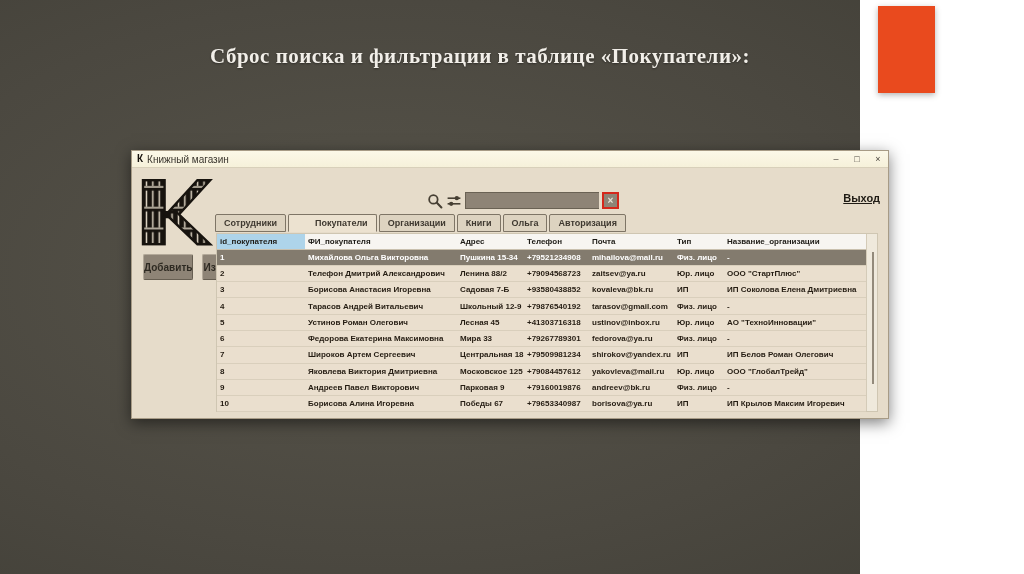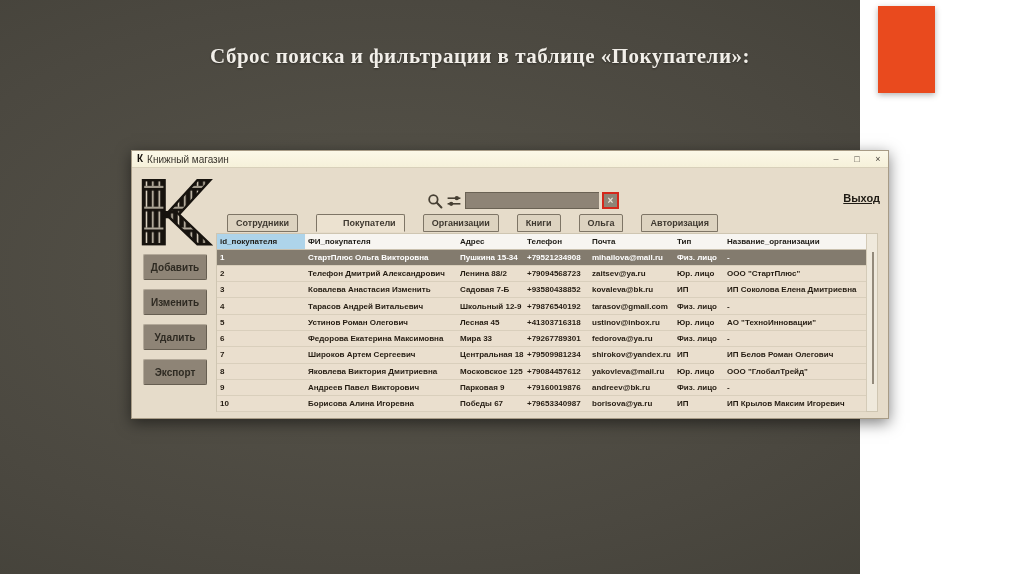--- a/index.html
+++ b/index.html
@@ -29,21 +29,21 @@
   }
   .titlebar-icon { font-size:10px; font-weight:bold; color:#15110c; line-height:10px; }
   .titlebar-text { font-size:10px; color:#3a362e; }
   .win-controls { margin-left:auto; display:flex; gap:11px; }
   .win-controls span { font-size:9px; color:#4c4840; width:10px; text-align:center; cursor:default; }
 
   .window-body { position:absolute; left:0; top:17px; right:0; bottom:0; background:#e6dcca; }
 
   .logo { position:absolute; left:3px; top:1px; width:80px; height:80px; }
 
-  .crud-buttons { position:absolute; left:11px; top:86px; width:64px; display:flex; flex-direction:column; gap:9px; }
+  .crud-buttons { position:absolute; left:11px; top:86px; width:64px; display:flex; flex-direction:row; gap:9px; }
   .crud-btn {
     height:26px; background:#8e8476; color:#2e2a22; font-weight:bold; font-size:10px;
     font-family:"Liberation Sans", sans-serif;
     border:1px solid; border-color:#b3a999 #665e51 #665e51 #b3a999; border-radius:2px; cursor:pointer;
   }
 
   .exit-link {
     position:absolute; right:8px; top:7px; font-size:11px; font-weight:bold;
     color:#1f1b14; text-decoration:underline; cursor:pointer;margin-top:17px;
   }
@@ -53,21 +53,21 @@
   .search-input {
     width:134px; height:17px; background:#8e8476; border:1px solid #6a6254;
     border-right:none; outline:none; color:#f0ece2; font-size:10px; padding:0 3px;
   }
   .clear-btn {
     width:17px; height:17px; background:#8e8476; border:2px solid;
     color:#e9e4d8; font-size:10px; font-weight:bold; line-height:12px;
     cursor:pointer; padding:0;
   }
 
-  .tabs { position:absolute; left:83px; top:46px; display:flex; gap:18px;margin-left:12px; }
+  .tabs { position:absolute; left:83px; top:46px; display:flex; gap:2px; }
   .tab {
     height:18px; padding:0 8px; background:#ddd3c0; border:1px solid #7e7566;
     border-radius:2px 2px 0 0; font-size:9px; font-weight:bold; color:#3f3930;
     display:flex; align-items:center; cursor:pointer;
   }
   .tab.selected, .tab.active { background:#ece2d0; border-bottom-color:#ece2d0;padding-left:26px; }
 
   .table-panel {
     position:absolute; left:84px; top:65px; width:662px; height:179px;
     background:#f6f3ec; border:1px solid #cfc6b2; display:flex;
@@ -187,39 +187,39 @@
                 <th>Телефон</th>
                 <th>Почта</th>
                 <th>Тип</th>
                 <th>Название_организации</th>
               </tr>
           </thead>
           <tbody>
 
           <tr class="selected">
                 <td>1</td>
-                <td>СтартПлюс Ольга Викторовна</td>
+                <td>Михайлова Ольга Викторовна</td>
                 <td>Пушкина 15-34</td>
                 <td>+79521234908</td>
                 <td>mihailova@mail.ru</td>
                 <td>Физ. лицо</td>
                 <td>-</td>
               </tr>
               <tr>
                 <td>2</td>
                 <td>Телефон Дмитрий Александрович</td>
                 <td>Ленина 88/2</td>
                 <td>+79094568723</td>
                 <td>zaitsev@ya.ru</td>
                 <td>Юр. лицо</td>
                 <td>ООО "СтартПлюс"</td>
               </tr>
               <tr>
                 <td>3</td>
-                <td>Ковалева Анастасия Изменить</td>
+                <td>Борисова Анастасия Игоревна</td>
                 <td>Садовая 7-Б</td>
                 <td>+93580438852</td>
                 <td>kovaleva@bk.ru</td>
                 <td>ИП</td>
                 <td>ИП Соколова Елена Дмитриевна</td>
               </tr>
               <tr>
                 <td>4</td>
                 <td>Тарасов Андрей Витальевич</td>
                 <td>Школьный 12-9</td>

